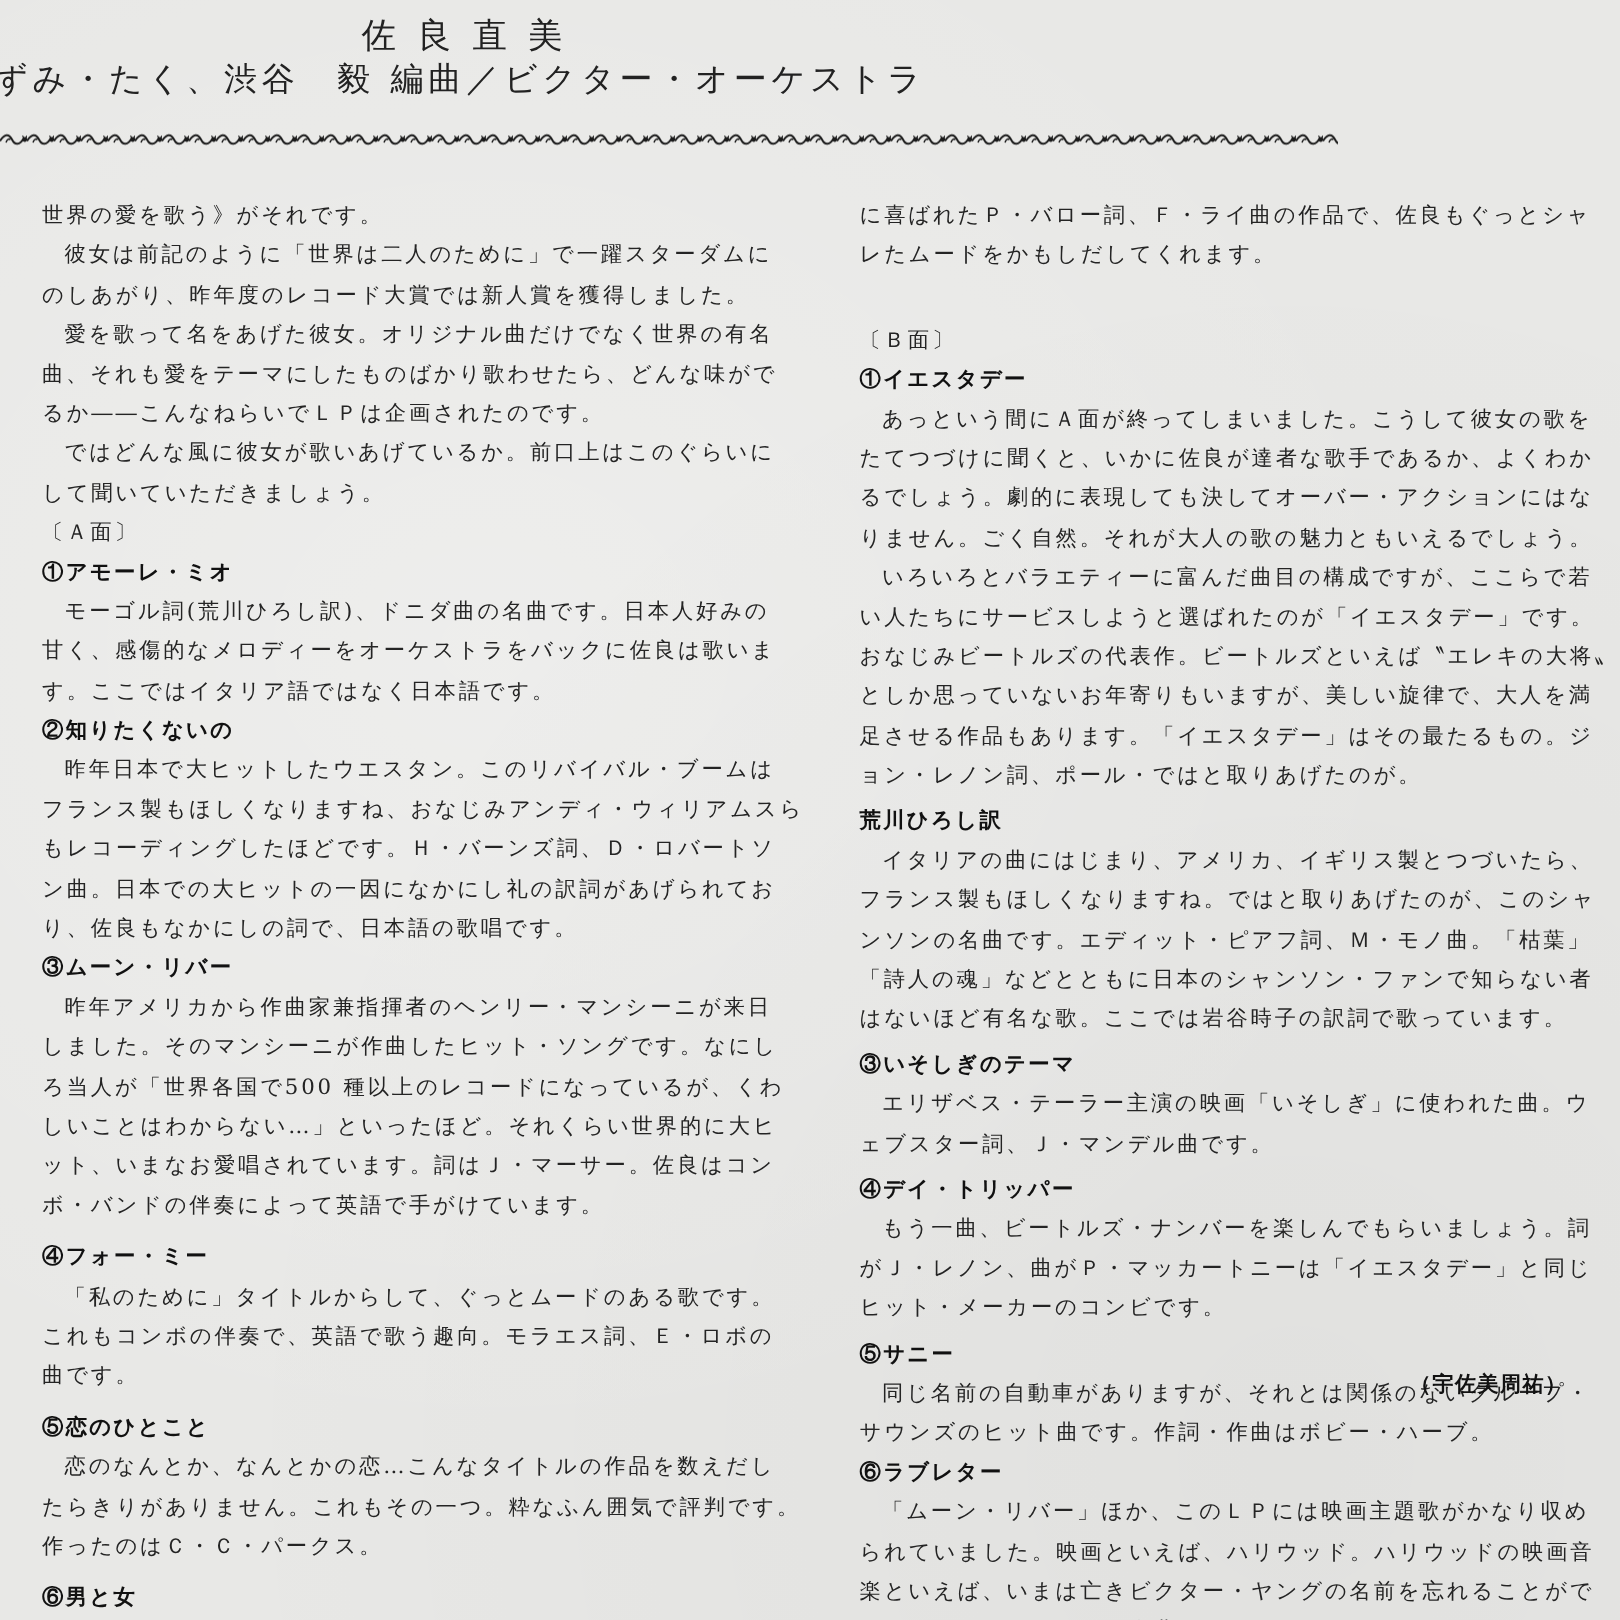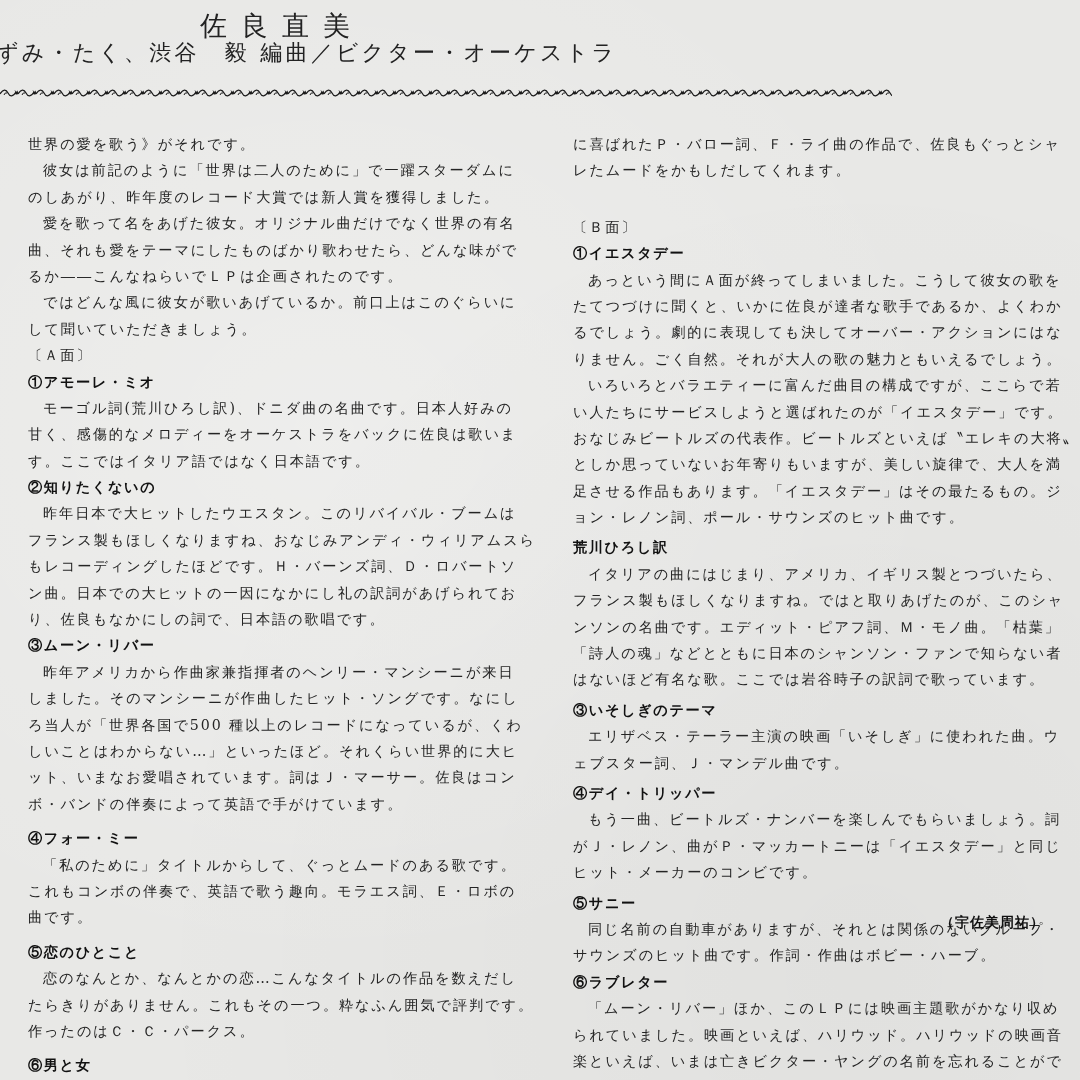--- a/index.html
+++ b/index.html
@@ -22,23 +22,23 @@
     background:
       radial-gradient(ellipse at 30% 40%, rgba(255,255,255,0.25), rgba(0,0,0,0) 60%),
       radial-gradient(ellipse at 80% 90%, rgba(0,0,0,0.03), rgba(0,0,0,0) 60%),
       #e8e8e6;
   }
   .title {
     position: absolute;
     top: 8px;
     left: 200px;
     width: 230px;
-    text-align: left;
+    text-align: center;
     font-family: "DejaVu Sans", "Liberation Sans", sans-serif;
-    font-size: 27px;
+    font-size: 23px;
     letter-spacing: 14px;
     color: #222;
     white-space: nowrap;
   }
   .subtitle {
     position: absolute;
     top: 38px;
     left: -4px;
     font-family: "DejaVu Sans", "Liberation Sans", sans-serif;
     font-size: 22px;
@@ -174,21 +174,21 @@
     <span class="heading">①イエスタデー</span>
     <span class="line indent">あっという間にＡ面が終ってしまいました。こうして彼女の歌を</span>
     <span class="line">たてつづけに聞くと、いかに佐良が達者な歌手であるか、よくわか</span>
     <span class="line">るでしょう。劇的に表現しても決してオーバー・アクションにはな</span>
     <span class="line">りません。ごく自然。それが大人の歌の魅力ともいえるでしょう。</span>
     <span class="line indent">いろいろとバラエティーに富んだ曲目の構成ですが、ここらで若</span>
     <span class="line">い人たちにサービスしようと選ばれたのが「イエスタデー」です。</span>
     <span class="line">おなじみビートルズの代表作。ビートルズといえば〝エレキの大将〟</span>
     <span class="line">としか思っていないお年寄りもいますが、美しい旋律で、大人を満</span>
     <span class="line">足させる作品もあります。「イエスタデー」はその最たるもの。ジ</span>
-    <span class="line">ョン・レノン詞、ポール・サウンズのヒット曲です。</span>
+    <span class="line">ョン・レノン詞、ポール・ではと取りあげたのが。</span>
 
     <span class="gap-s"></span>
     <span class="heading">荒川ひろし訳</span>
     <span class="line indent">イタリアの曲にはじまり、アメリカ、イギリス製とつづいたら、</span>
     <span class="line">フランス製もほしくなりますね。ではと取りあげたのが、このシャ</span>
     <span class="line">ンソンの名曲です。エディット・ピアフ詞、Ｍ・モノ曲。「枯葉」</span>
     <span class="line">「詩人の魂」などとともに日本のシャンソン・ファンで知らない者</span>
     <span class="line">はないほど有名な歌。ここでは岩谷時子の訳詞で歌っています。</span>
 
     <span class="gap-s"></span>

